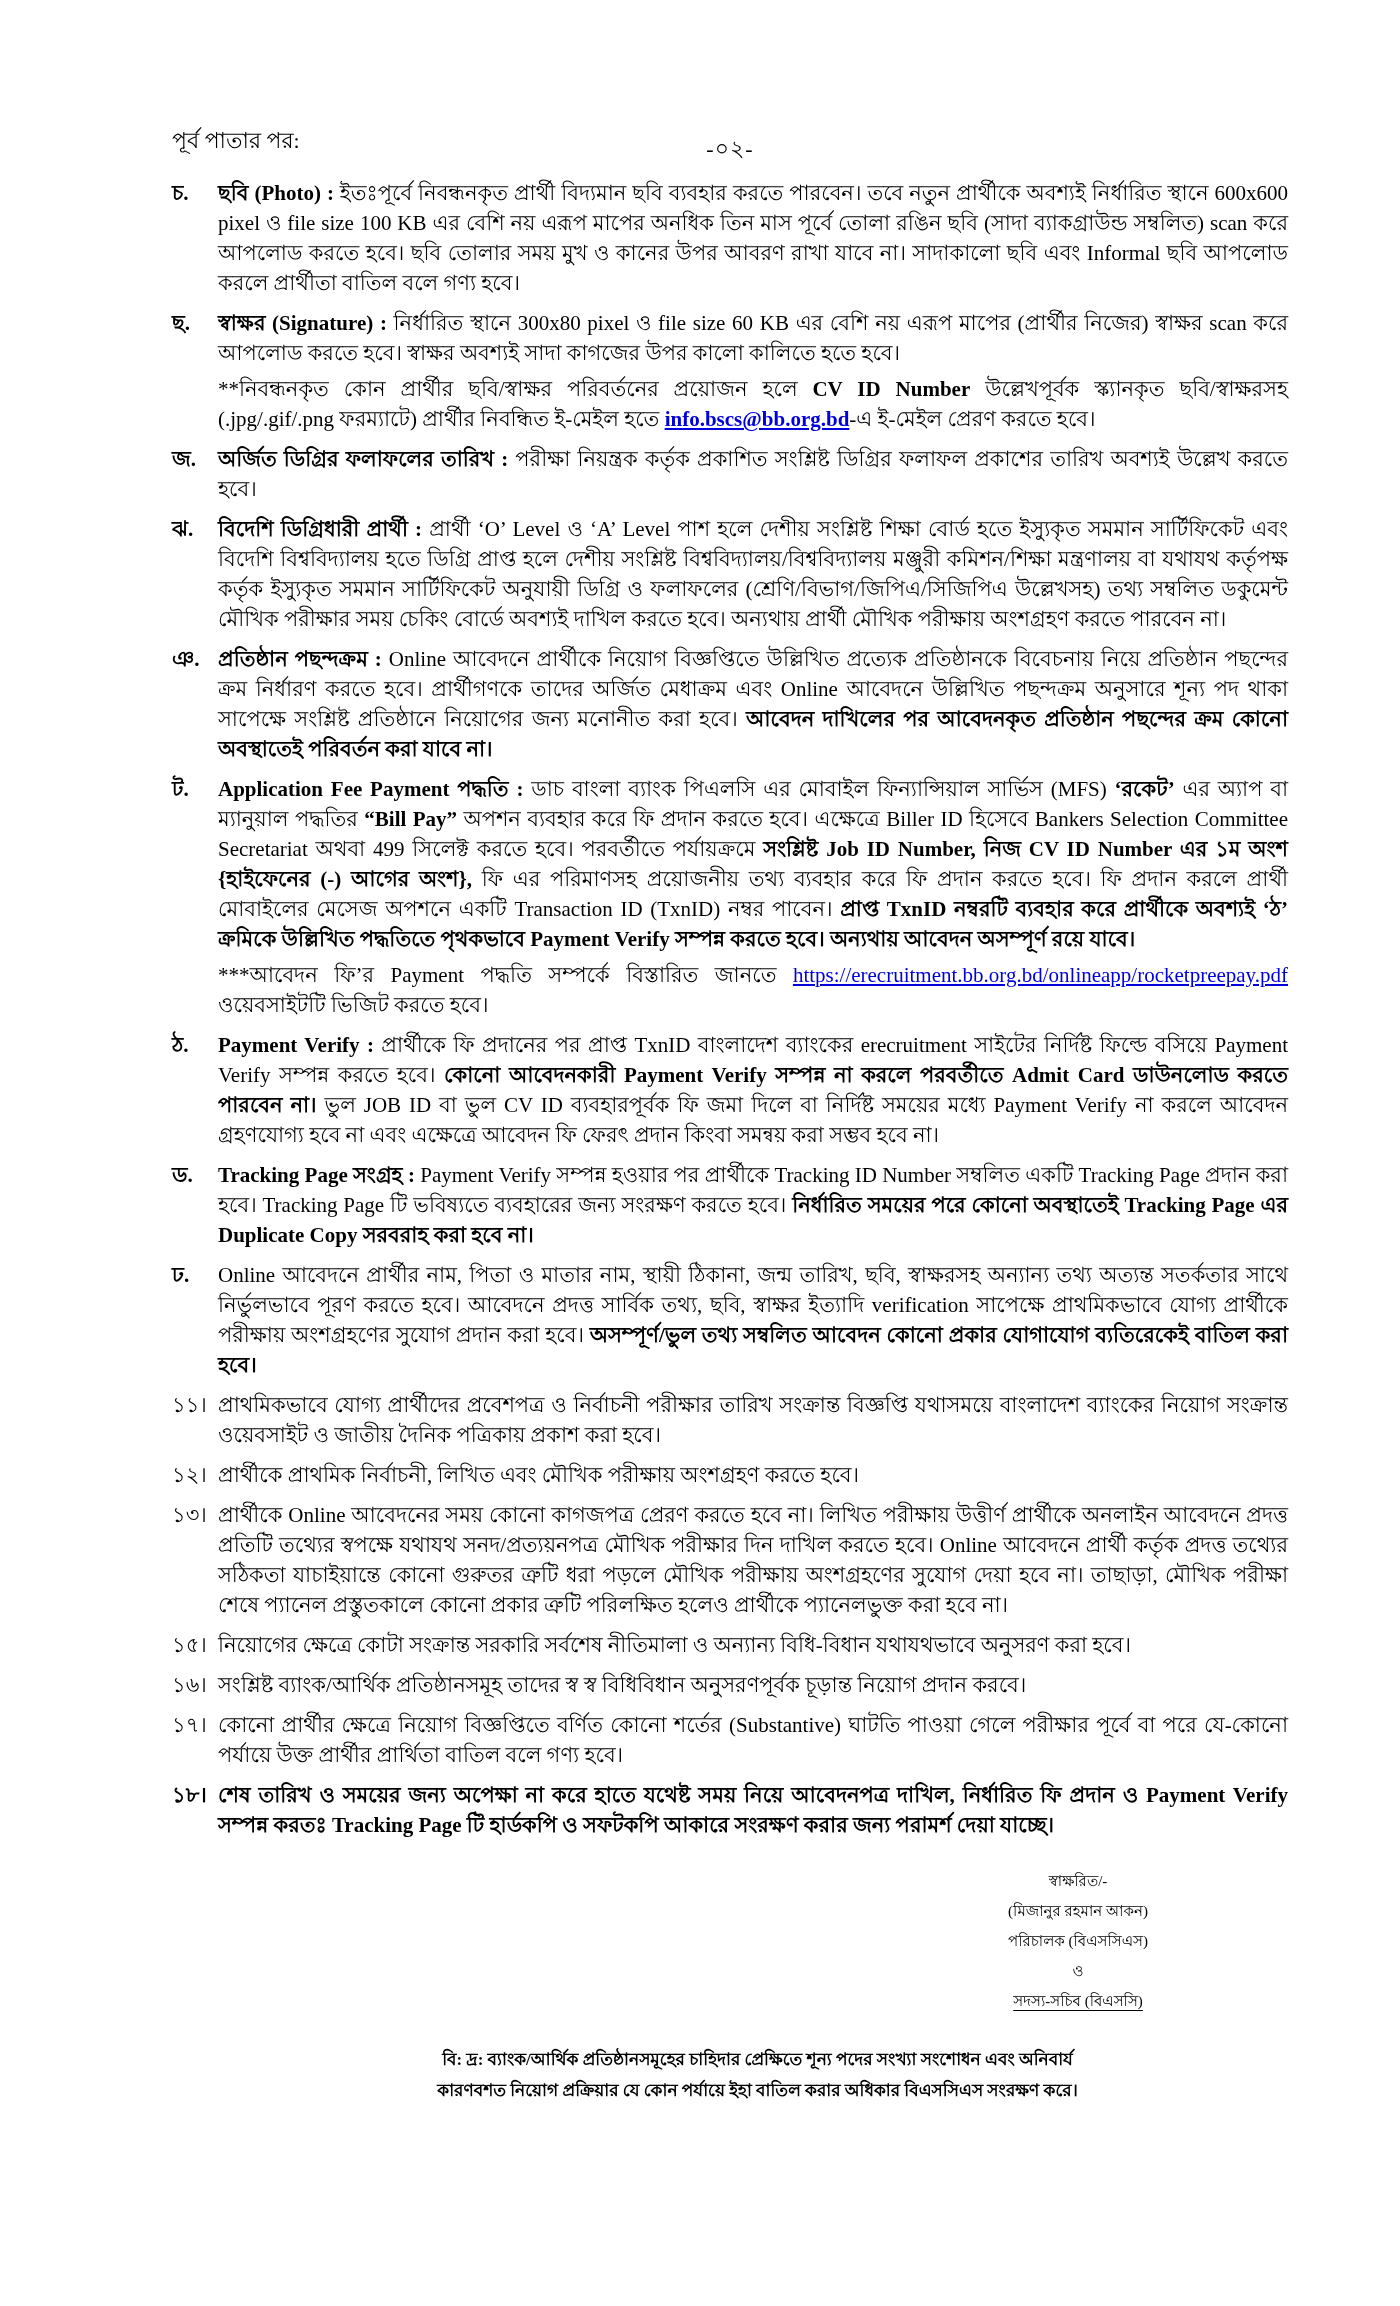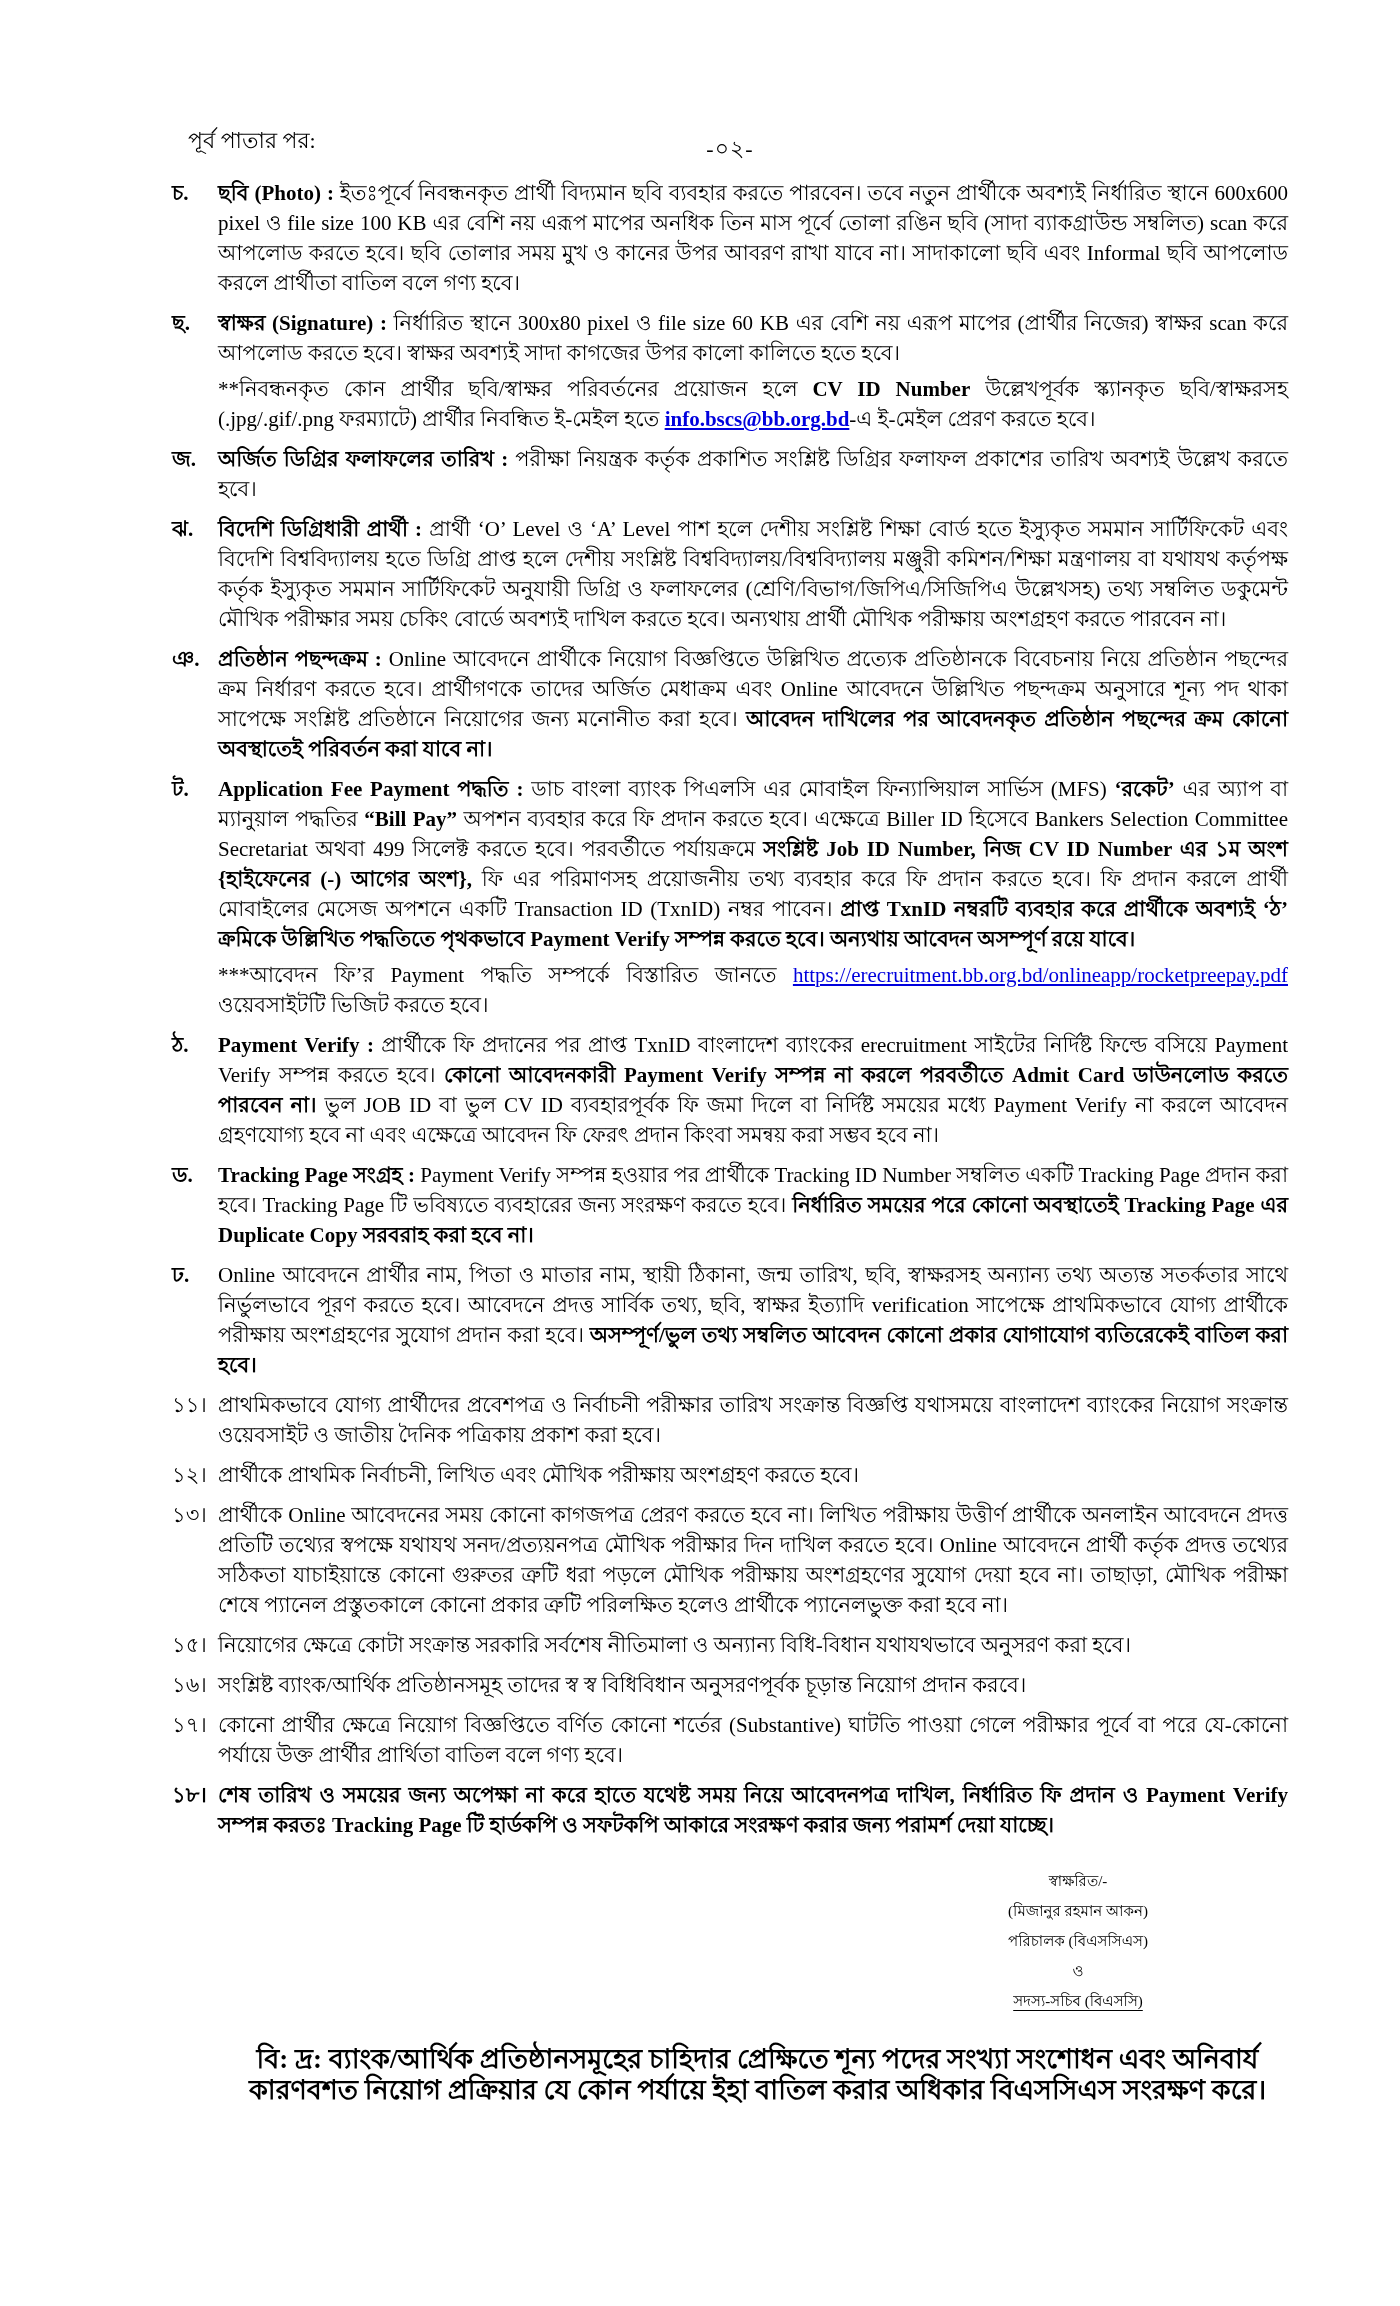--- a/index.html
+++ b/index.html
@@ -6,36 +6,36 @@
   :root{ --link:#0000dd; --ink:#000000; --paper:#ffffff; }
   html,body{margin:0;padding:0;}
   body{
     width:1400px;height:2306px;background:var(--paper);color:var(--ink);
     font-family:"Liberation Serif","DejaVu Serif",serif;
     overflow:hidden;position:relative;
   }
   .page{box-sizing:border-box;width:1400px;min-height:2306px;padding:128px 112px 0 172px;}
   
   .hdr{position:relative;height:30px;font-size:22px;line-height:26px;margin-bottom:20px;}
-  .hdr .cont{position:absolute;left:16px;top:0;}
+  .hdr .cont{position:absolute;left:0;top:0;}
   .hdr .pgnum{position:absolute;left:50%;transform:translateX(-50%);top:8px;letter-spacing:1px;}
   
   .item{display:flex;font-size:21px;line-height:30px;margin-bottom:10px;}
   .item .marker{flex:0 0 46px;}
   .item .body{flex:1;min-width:0;}
   .item p{margin:0;text-align:justify;}
   .item p.subnote{margin-top:6px;}
   .b{font-weight:bold;}
   a.lnk{color:var(--link);text-decoration:underline;cursor:pointer;}
   a.lnk.b{font-weight:bold;}
   
   .sig{width:300px;margin:26px 60px 0 auto;text-align:center;font-size:15px;line-height:30px;}
   .sig .u{text-decoration:underline;text-underline-offset:4px;}
   
-  .note{margin-top:28px;padding-left:55px;text-align:center;font-weight:bold;font-size:27px;line-height:31px;}
+  .note{margin-top:28px;padding-left:55px;text-align:center;font-weight:bold;font-size:17px;line-height:31px;}
 </style>
 </head>
 <body>
 
 <div class="page">
 
   <div class="hdr">
     <span class="cont">পূর্ব পাতার পর:</span>
     <span class="pgnum">-০২-</span>
   </div>

